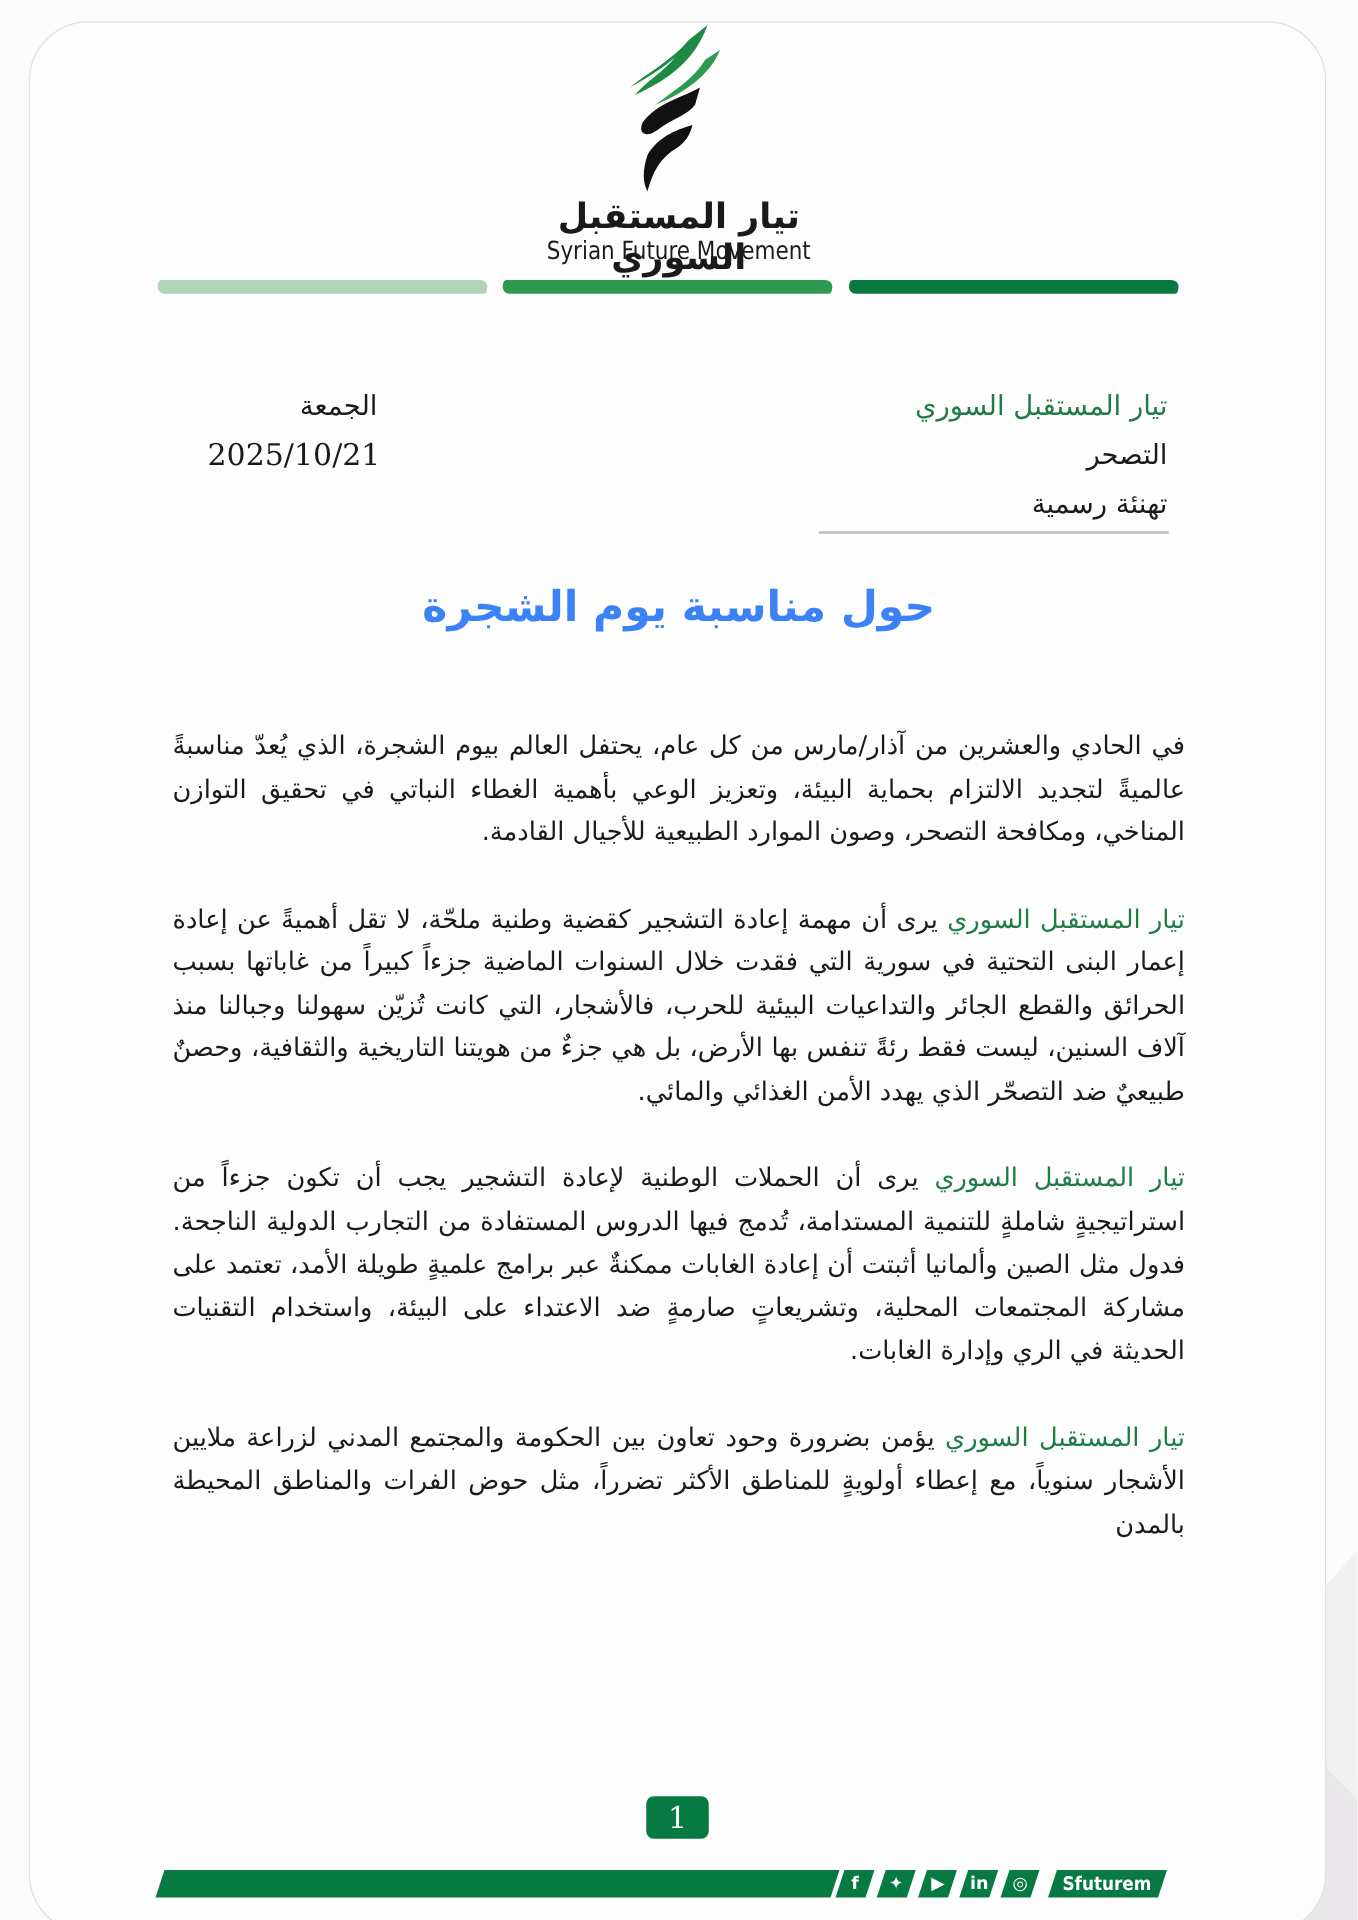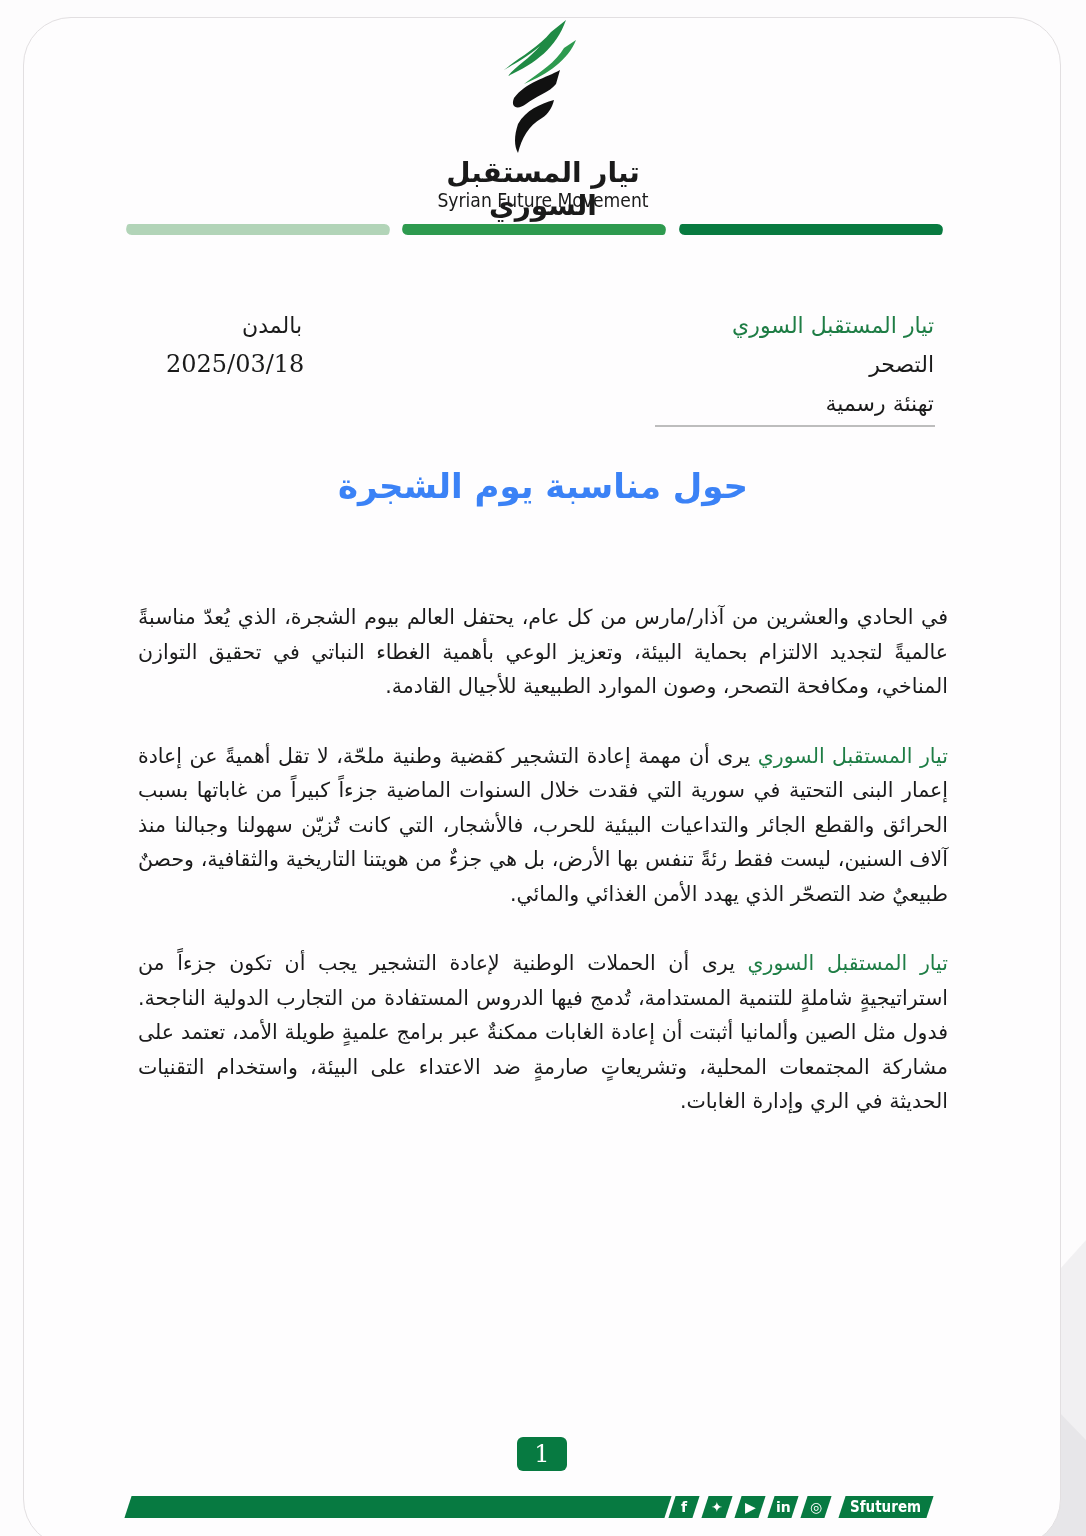--- a/index.html
+++ b/index.html
@@ -40,21 +40,21 @@
     font-size: 22px; color: #1a1a1a; line-height: 39px;
   }
   .meta-left .day { direction: rtl; }
   .meta-left .date { font-family: "DejaVu Serif", serif; font-size: 24px; direction: ltr; }
 
   .doc-title {
     position: absolute; left: 150px; top: 466px; width: 786px; text-align: center;
     font-size: 34px; font-weight: bold; color: #3b82f6; direction: rtl;
   }
   .body-text {
-    position: absolute; left: 138px; top: 600px; width: 810px;
+    position: absolute; left: 138px; top: 579px; width: 810px;
     direction: rtl; text-align: justify; text-align-last: right;
     font-size: 20.5px; line-height: 34.5px; color: #1a1a1a;
   }
   .body-text p { margin: 0 0 35px 0; }
   .body-text .org { color: #1e7d45; }
 
   .page-number {
     position: absolute; left: 517px; top: 1437px; width: 50px; height: 34px;
     background: #077a41; border-radius: 6px; color: #fff; text-align: center;
     font-family: "DejaVu Serif", serif; font-size: 24px; line-height: 34px;
@@ -106,30 +106,31 @@
 </div>
 
 <div class="meta-right">
   <div class="org">تيار المستقبل السوري</div>
   <div>التصحر</div>
   <div>تهنئة رسمية</div>
 </div>
 <div class="meta-rule"></div>
 
 <div class="meta-left">
-  <div class="day">بالمدن</div>
-  <div class="date">2025/03/18</div>
+  <div class="day">الجمعة</div>
+  <div class="date">2025/10/21</div>
 </div>
 
 <div class="doc-title">حول مناسبة يوم الشجرة</div>
 
 <div class="body-text">
   <p><span class="org"></span><span>في الحادي والعشرين من آذار/مارس من كل عام، يحتفل العالم بيوم الشجرة، الذي يُعدّ مناسبةً عالميةً لتجديد الالتزام بحماية البيئة، وتعزيز الوعي بأهمية الغطاء النباتي في تحقيق التوازن المناخي، ومكافحة التصحر، وصون الموارد الطبيعية للأجيال القادمة.</span></p>
   <p><span class="org">تيار المستقبل السوري</span><span> يرى أن مهمة إعادة التشجير كقضية وطنية ملحّة، لا تقل أهميةً عن إعادة إعمار البنى التحتية في سورية التي فقدت خلال السنوات الماضية جزءاً كبيراً من غاباتها بسبب الحرائق والقطع الجائر والتداعيات البيئية للحرب، فالأشجار، التي كانت تُزيّن سهولنا وجبالنا منذ آلاف السنين، ليست فقط رئةً تنفس بها الأرض، بل هي جزءٌ من هويتنا التاريخية والثقافية، وحصنٌ طبيعيٌ ضد التصحّر الذي يهدد الأمن الغذائي والمائي.</span></p>
   <p><span class="org">تيار المستقبل السوري</span><span> يرى أن الحملات الوطنية لإعادة التشجير يجب أن تكون جزءاً من استراتيجيةٍ شاملةٍ للتنمية المستدامة، تُدمج فيها الدروس المستفادة من التجارب الدولية الناجحة. فدول مثل الصين وألمانيا أثبتت أن إعادة الغابات ممكنةٌ عبر برامج علميةٍ طويلة الأمد، تعتمد على مشاركة المجتمعات المحلية، وتشريعاتٍ صارمةٍ ضد الاعتداء على البيئة، واستخدام التقنيات الحديثة في الري وإدارة الغابات.</span></p>
+  <p><span class="org">تيار المستقبل السوري</span><span> يؤمن بضرورة وحود تعاون بين الحكومة والمجتمع المدني لزراعة ملايين الأشجار سنوياً، مع إعطاء أولويةٍ للمناطق الأكثر تضرراً، مثل حوض الفرات والمناطق المحيطة بالمدن</span></p>
 </div>
 
 <div class="page-number">1</div>
 
 <div class="footer">
   <div class="footer-bar"></div>
   <div class="social" style="left:552px;"><span>f</span></div>
   <div class="social" style="left:585px;"><span>✦</span></div>
   <div class="social" style="left:618px;"><span>▶</span></div>
   <div class="social" style="left:651px;"><span>in</span></div>

